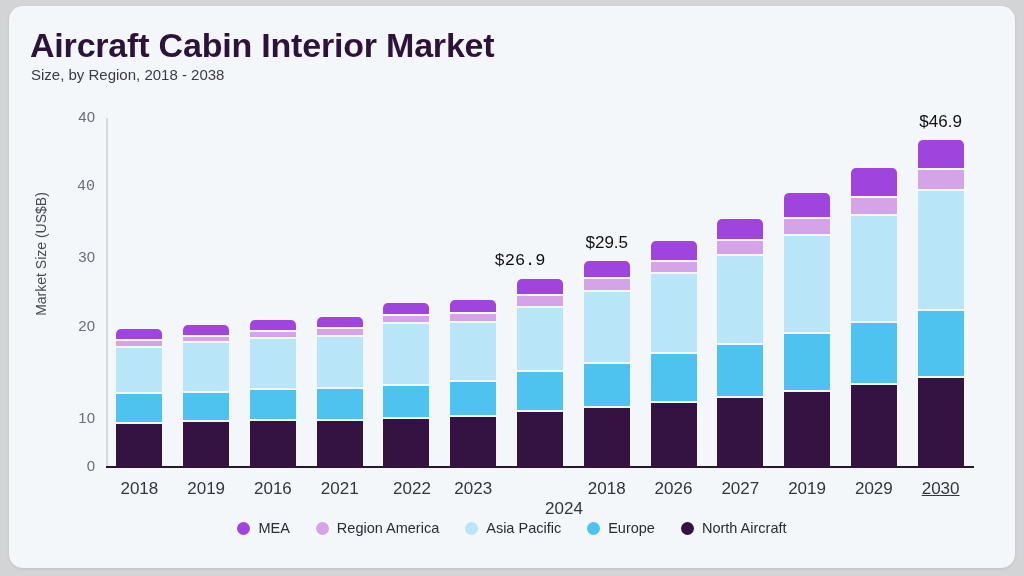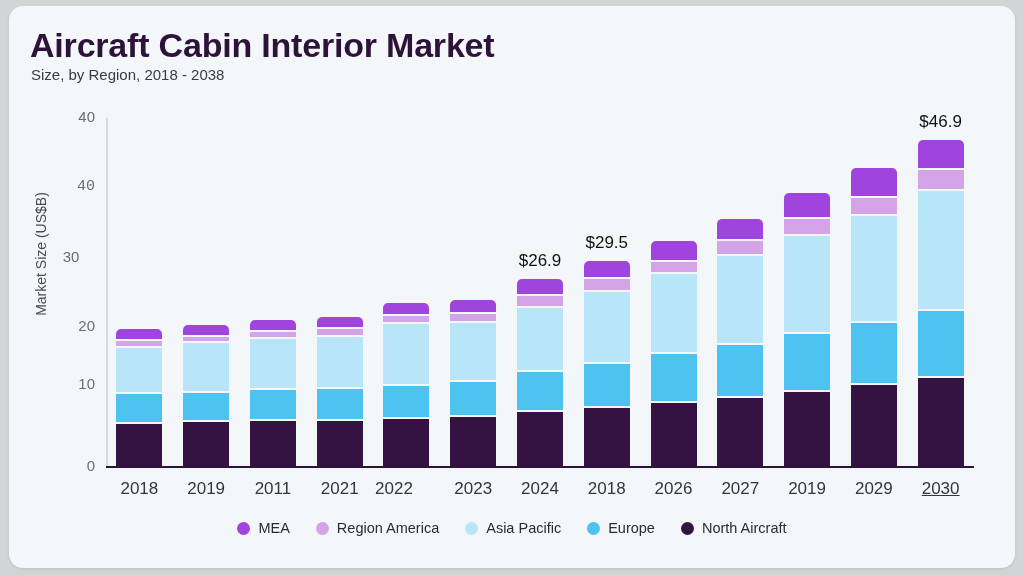--- a/index.html
+++ b/index.html
@@ -186,23 +186,23 @@
   <div class="card">
 
     <div class="title">Aircraft Cabin Interior Market</div>
     <div class="subtitle">Size, by Region, 2018 - 2038</div>
 
 
     <div class="plot">
       <div class="ylabel">Market Size (US$B)</div>
       <div id="yticks">
           <div class="ytick" style="left: 38px; top: 451px;">0</div>
-          <div class="ytick" style="left: 38px; top: 369px;">10</div>
+          <div class="ytick" style="left: 38px; top: 403px;">10</div>
           <div class="ytick" style="left: 38px; top: 311.4px;">20</div>
-          <div class="ytick" style="left: 38px; top: 241.6px; text-align: center;">30</div>
+          <div class="ytick" style="left: 38px; top: 241.6px;">30</div>
           <div class="ytick" style="left: 38px; top: 171.8px; font-family: Liberation Mono, monospace;">40</div>
           <div class="ytick" style="left: 38px; top: 102px;">40</div>
         </div>
       <div class="axis-y"></div>
       <div class="axis-x"></div>
       <div class="bars-layer" id="bars-layer">
           <div class="bar-wrap" style="left: 10.3846px;">
             <div class="bar-inner">
               <div class="seg" style="height: 43.276px; background: rgb(52, 19, 66); border-bottom: none;"></div>
               <div class="seg" style="height: 30.014px; background: rgb(79, 195, 240); border-bottom: 2px solid rgb(244, 247, 250);"></div>
@@ -316,34 +316,34 @@
               <div class="seg" style="height: 67.706px; background: rgb(79, 195, 240); border-bottom: 2px solid rgb(244, 247, 250);"></div>
               <div class="seg" style="height: 120.056px; background: rgb(184, 230, 248); border-bottom: 2px solid rgb(244, 247, 250);"></div>
               <div class="seg" style="height: 20.94px; background: rgb(212, 163, 232); border-bottom: 2px solid rgb(244, 247, 250);"></div>
               <div class="seg top" style="height: 30.014px; background: rgb(160, 68, 222); border-bottom: 2px solid rgb(244, 247, 250);"></div>
             </div>
           </div>
         </div>
       <div id="xticks">
           <div class="xtick" style="left: 91.3846px;">2018</div>
           <div class="xtick" style="left: 158.154px;">2019</div>
-          <div class="xtick" style="left: 224.923px;">2011</div>
+          <div class="xtick" style="left: 224.923px;">2016</div>
           <div class="xtick" style="left: 291.692px;">2021</div>
-          <div class="xtick" style="left: 346px;">2022</div>
+          <div class="xtick" style="left: 364px;">2022</div>
           <div class="xtick" style="left: 425.231px; text-align: center;">2023</div>
-          <div class="xtick" style="left: 492px;">2024</div>
+          <div class="xtick" style="left: 516px; margin-top: 20px;">2024</div>
           <div class="xtick" style="left: 558.769px;">2018</div>
           <div class="xtick" style="left: 625.538px;">2026</div>
           <div class="xtick" style="left: 692.308px;">2027</div>
           <div class="xtick" style="left: 759.077px;">2019</div>
           <div class="xtick" style="left: 825.846px;">2029</div>
           <div class="xtick" style="left: 892.615px; text-decoration: underline;">2030</div>
         </div>
       <div id="barlabels">
-          <div class="bar-label" style="left: 492px; top: 245.238px;">$26.9</div>
+          <div class="bar-label" style="left: 472px; top: 245.238px; font-family: Liberation Mono, monospace;">$26.9</div>
           <div class="bar-label" style="left: 558.769px; top: 227.09px;">$29.5</div>
           <div class="bar-label" style="left: 892.615px; top: 105.638px;">$46.9</div>
         </div>
     </div>
 
     <div class="legend" id="legend">
         <div class="legend-item">
           <span class="legend-dot" style="background: rgb(160, 68, 222);"></span>
           <span>MEA</span>
         </div>

